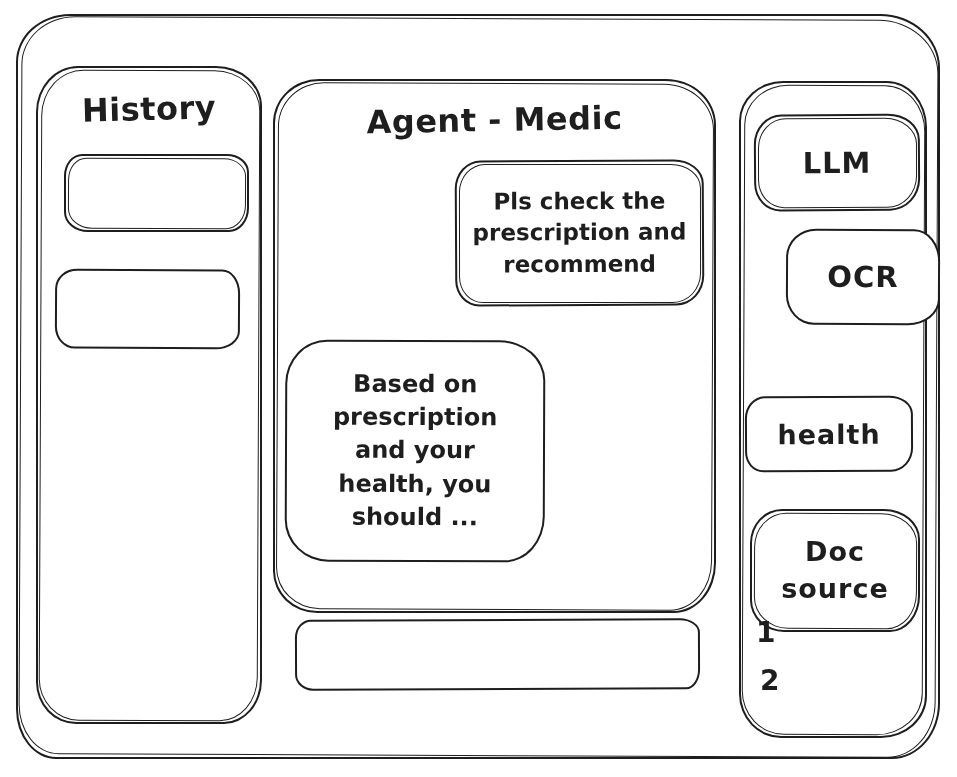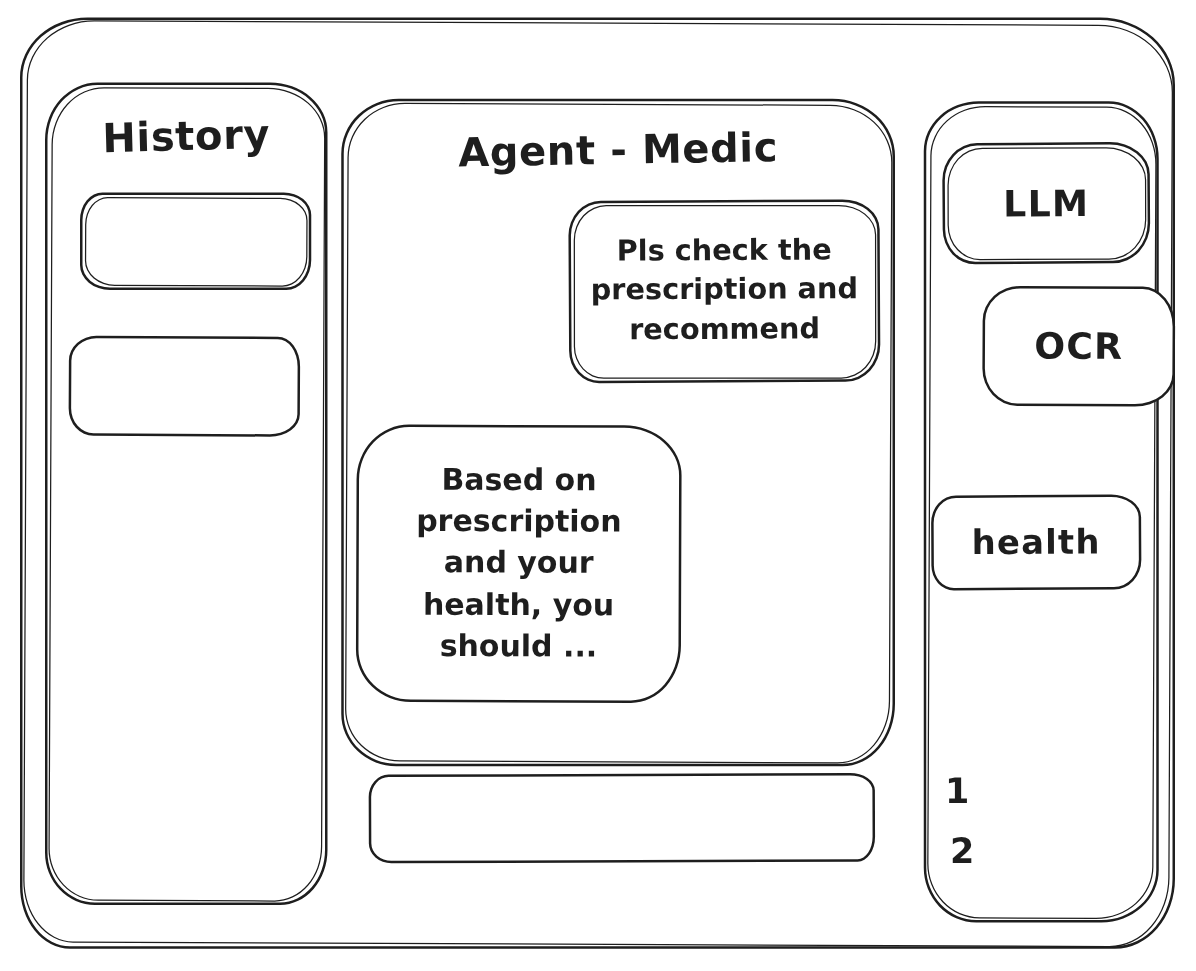--- a/index.html
+++ b/index.html
@@ -182,18 +182,21 @@
     <input class="sk dbl chat-input" type="text" placeholder="" style="">
   </div>
 
   <div class="sk dbl tools-panel">
     <div class="sk dbl center-flex btn btn-llm">LLM</div>
 
     <div class="sk center-flex btn btn-ocr">OCR</div>
 
     <div class="sk center-flex btn btn-params">health</div>
 
+    <div class="sk dbl center-flex btn btn-doc">
+      <span class="wrap-narrow">Doc source</span>
+    </div>
 
     <div class="doc-num num-1">1</div>
     <div class="doc-num num-2">2</div>
   </div>
 
 </div>
 
 </body></html>

